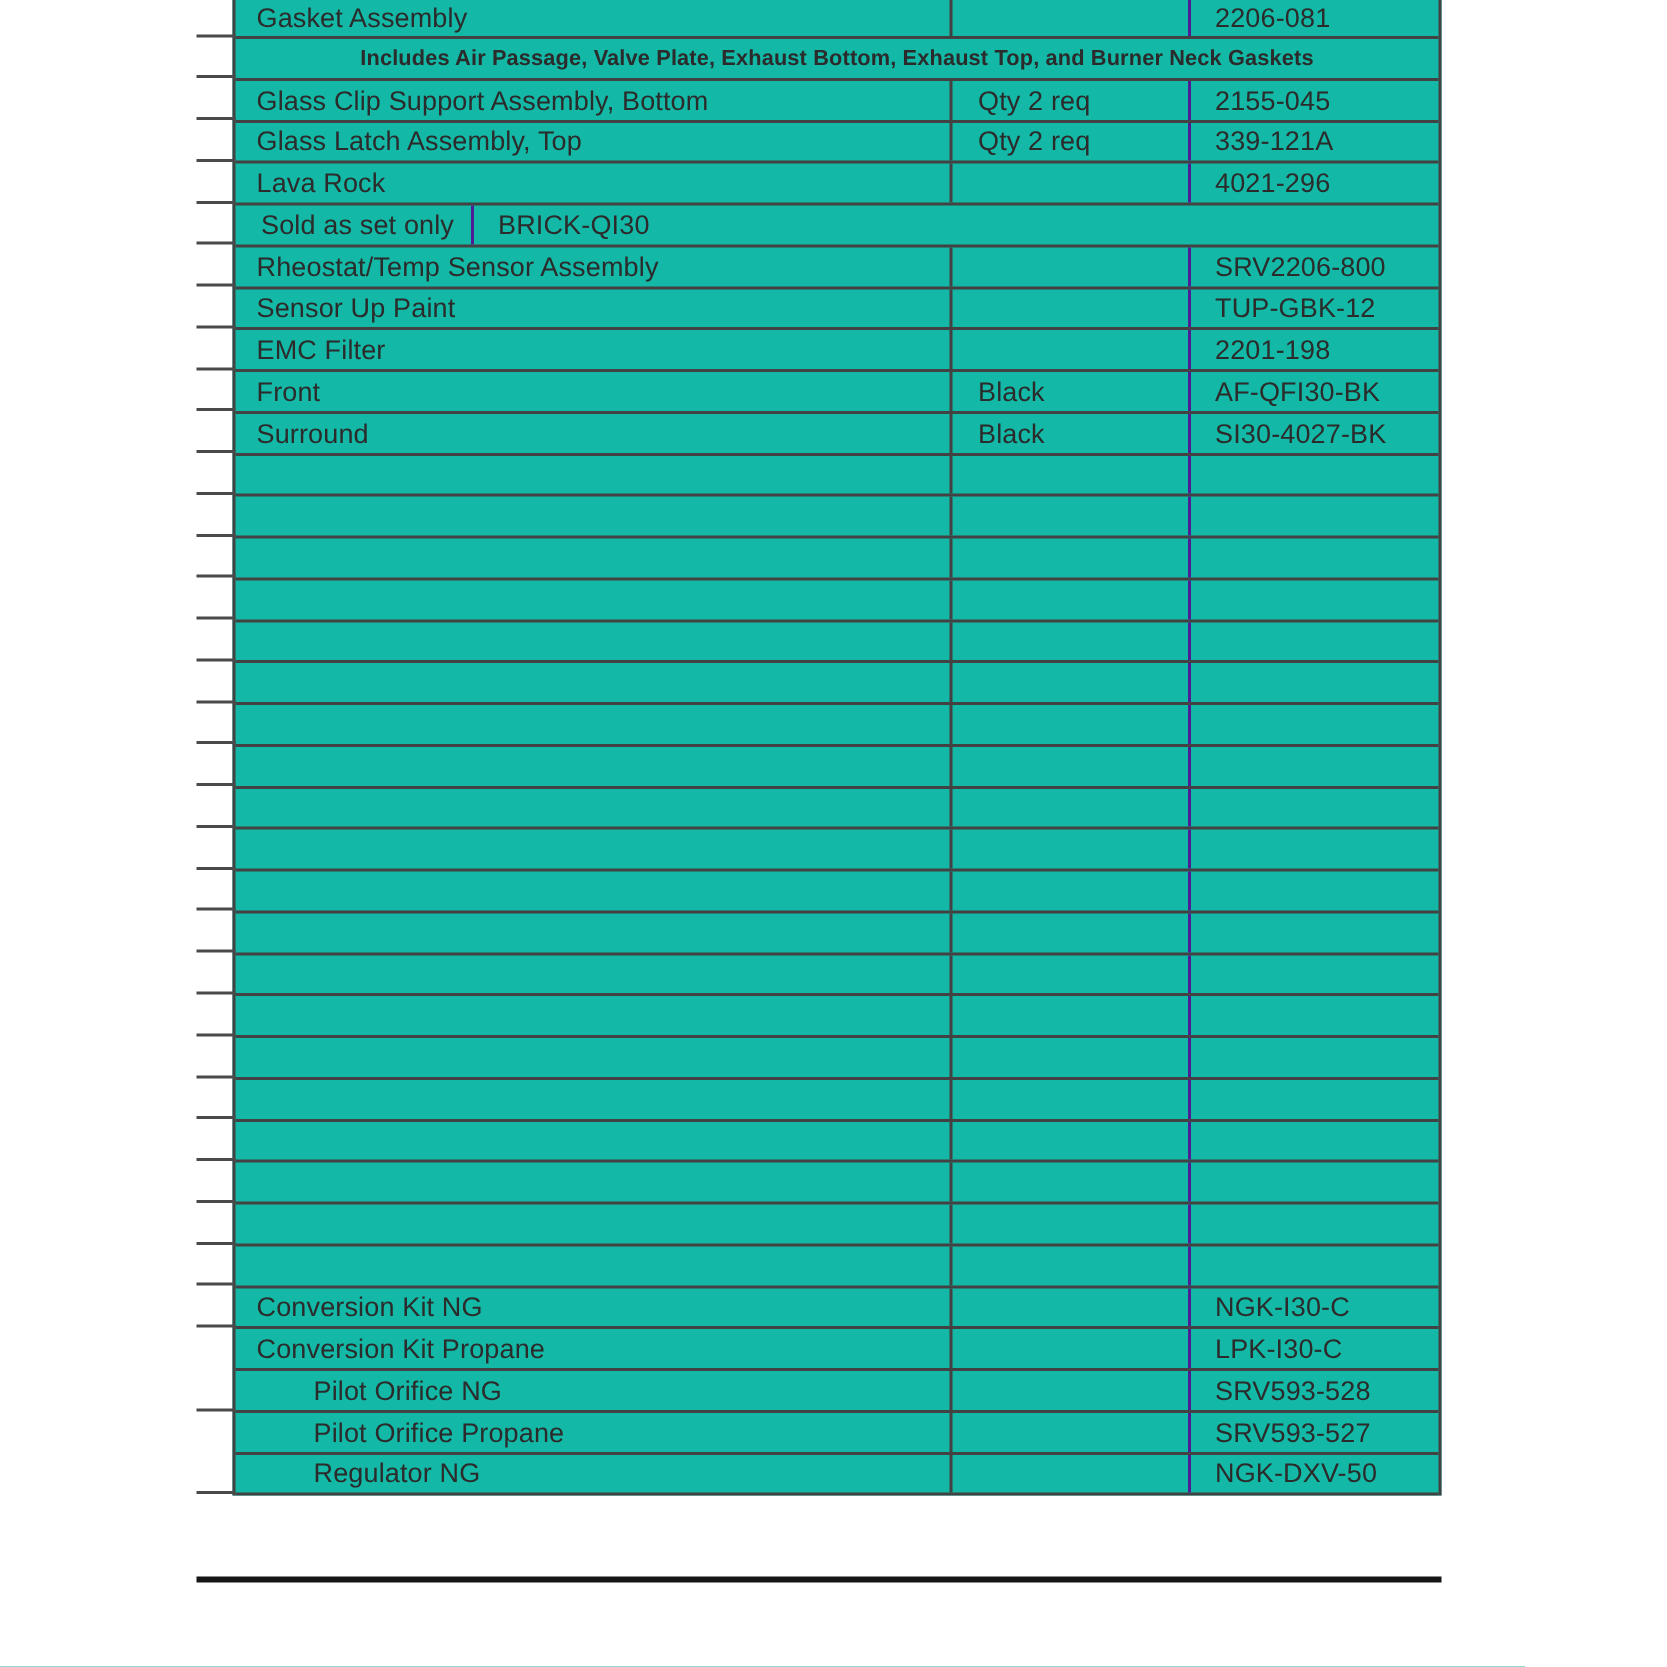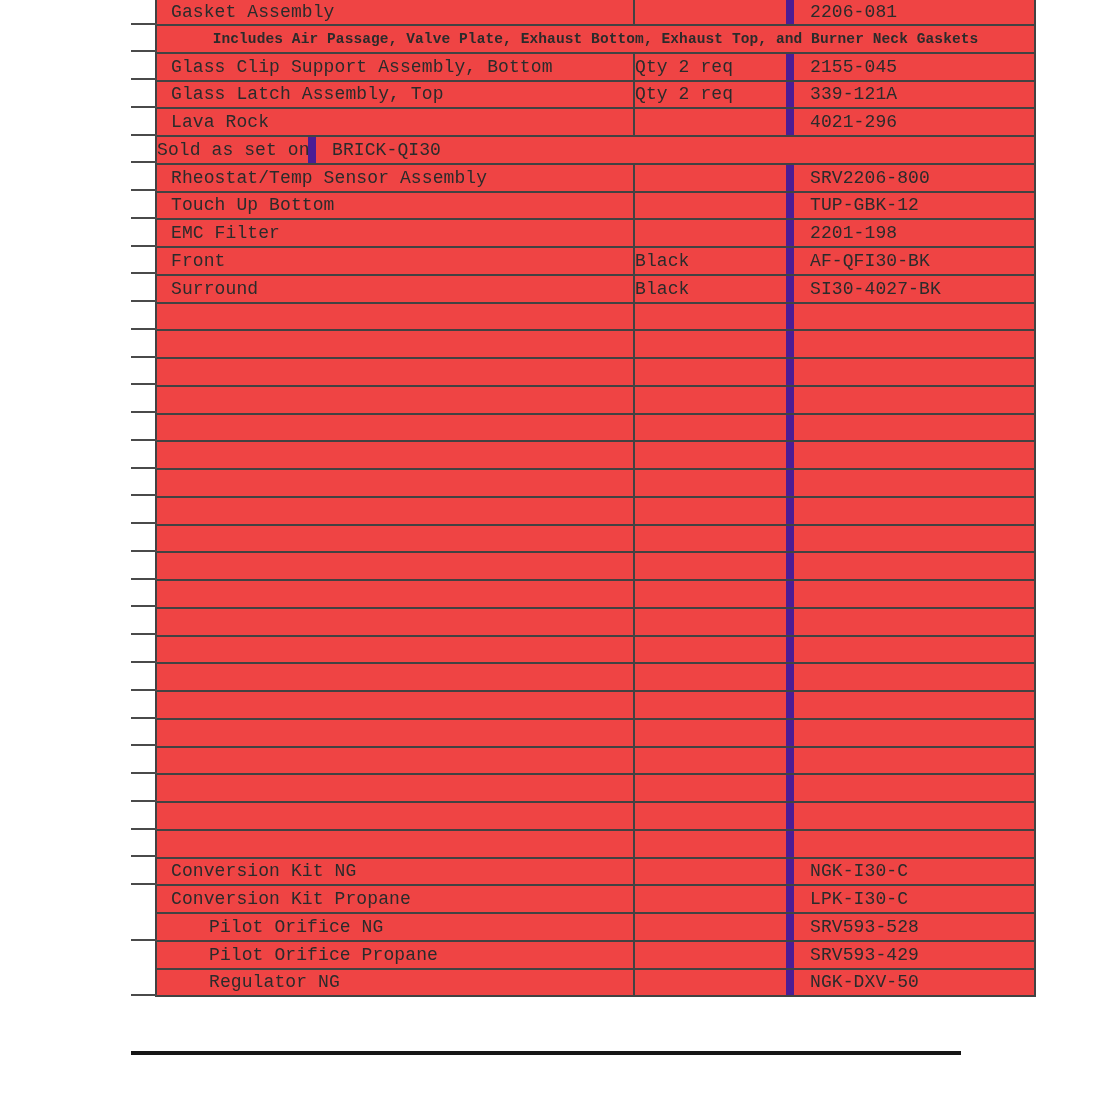--- a/index.html
+++ b/index.html
@@ -10,47 +10,46 @@
     position: relative;
     font-family: "Liberation Sans", sans-serif;
     color: #2b2b2b;
   }
   #stage { position: absolute; inset: 0; }
 
   
   .tbl {
     position: absolute;
     left: 155px; top: 0;
-    width: 881px;
+    width: 806px;
     border-left: 2px solid #424242;
     border-right: 2px solid #424242;
     box-sizing: border-box;
-    background: #ef4444;
-    font-family: Liberation Mono, monospace;
+    background: #14b8a6;
   }
   .row {
     display: flex;
     height: 27.76px;
     border-bottom: 2px solid #424242;
     box-sizing: border-box;
   }
   .row-first { height: 26px; }
   .cell {
     display: flex;
     align-items: center;
     box-sizing: border-box;
     font-size: 18px;
     line-height: 1;
     white-space: nowrap;
     overflow: hidden;
     letter-spacing: 0.1px;
   }
   .col-desc { flex: 0 0 478px; border-right: 2px solid #424242; padding-left: 14px; }
   .col-desc.indent { padding-left: 52px; }
-  .col-comment { flex: 0 0 159px; border-right: 8px solid #4c1d95; }
+  .col-comment { flex: 0 0 159px; border-right: 2px solid #4c1d95; padding-left: 17px; }
   .col-part { flex: 1 1 auto; padding-left: 16px; }
   .note-cell {
     flex: 1 1 auto;
     justify-content: center;
     font-weight: bold;
     font-size: 14.5px;
     letter-spacing: 0.1px;
     padding: 0;
   }
 
@@ -103,21 +102,21 @@
       <div class="row">
         <div class="cell col-comment">Sold as set only</div>
         <div class="cell col-part">BRICK-QI30</div>
       </div>
       <div class="row">
         <div class="cell col-desc">Rheostat/Temp Sensor Assembly</div>
         <div class="cell col-comment"></div>
         <div class="cell col-part">SRV2206-800</div>
       </div>
       <div class="row">
-        <div class="cell col-desc">Touch Up Bottom</div>
+        <div class="cell col-desc">Sensor Up Paint</div>
         <div class="cell col-comment"></div>
         <div class="cell col-part">TUP-GBK-12</div>
       </div>
       <div class="row">
         <div class="cell col-desc">EMC Filter</div>
         <div class="cell col-comment"></div>
         <div class="cell col-part">2201-198</div>
       </div>
       <div class="row">
         <div class="cell col-desc">Front</div>
@@ -240,21 +239,21 @@
         <div class="cell col-part">LPK-I30-C</div>
       </div>
       <div class="row">
         <div class="cell col-desc indent">Pilot Orifice NG</div>
         <div class="cell col-comment"></div>
         <div class="cell col-part">SRV593-528</div>
       </div>
       <div class="row">
         <div class="cell col-desc indent">Pilot Orifice Propane</div>
         <div class="cell col-comment"></div>
-        <div class="cell col-part">SRV593-429</div>
+        <div class="cell col-part">SRV593-527</div>
       </div>
       <div class="row">
         <div class="cell col-desc indent">Regulator NG</div>
         <div class="cell col-comment"></div>
         <div class="cell col-part">NGK-DXV-50</div>
       </div>
     </div>
   <div id="stub-layer">
       <div class="stub-line" style="top: 22.5px;"></div>
       <div class="stub-line" style="top: 50.26px;"></div>

